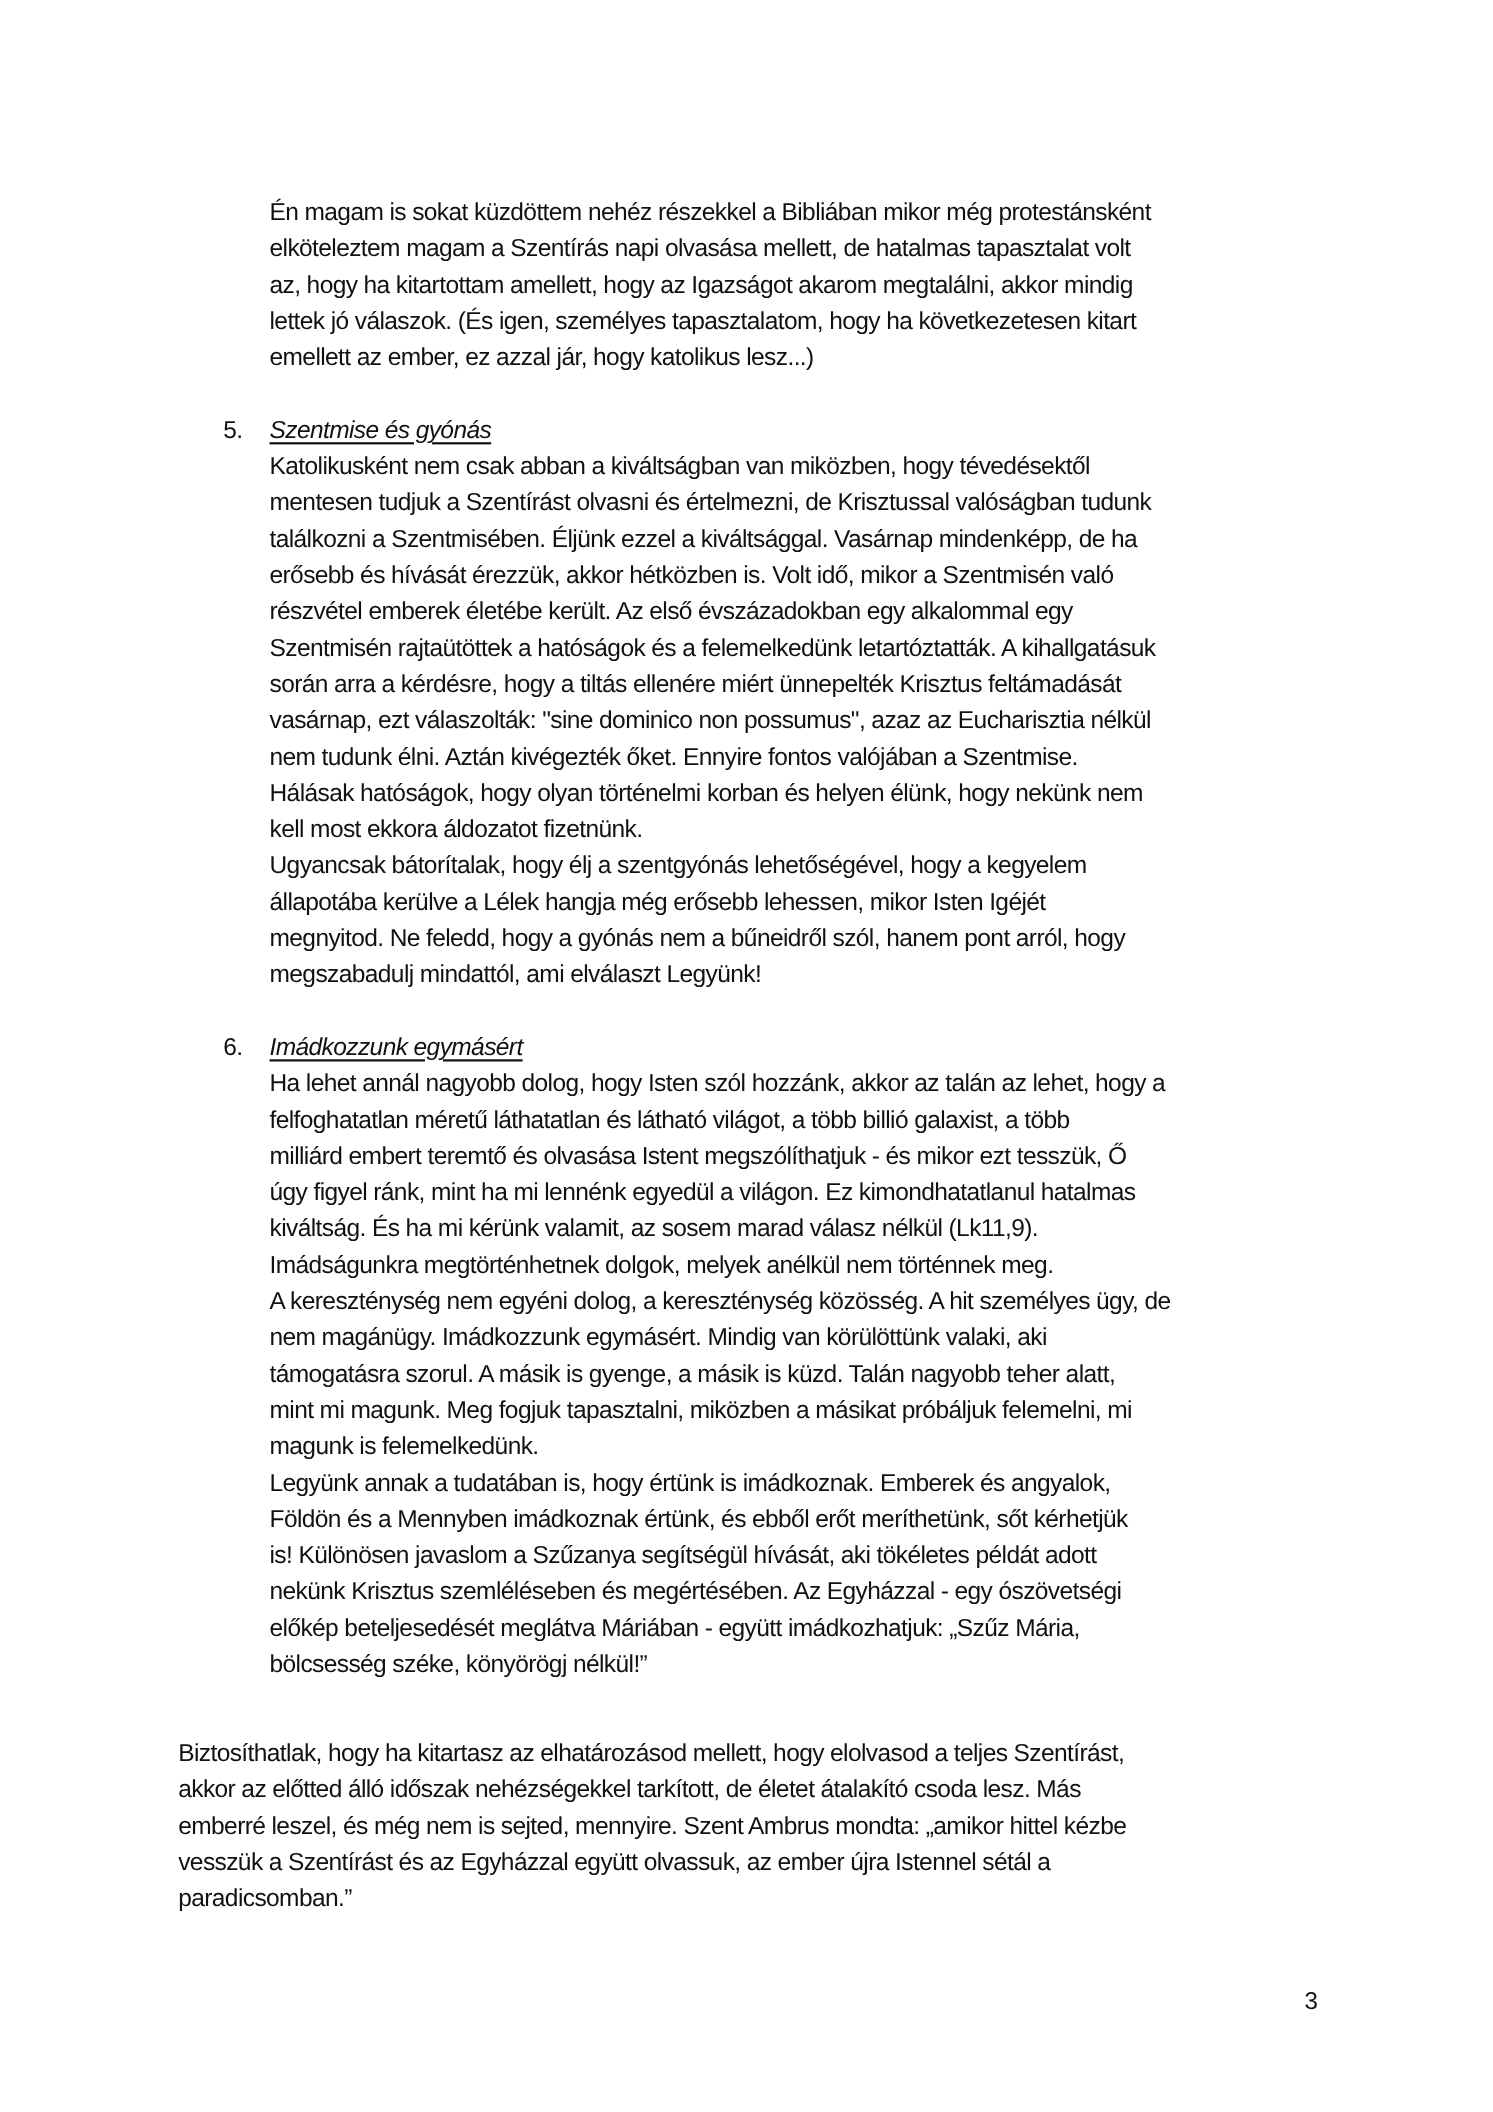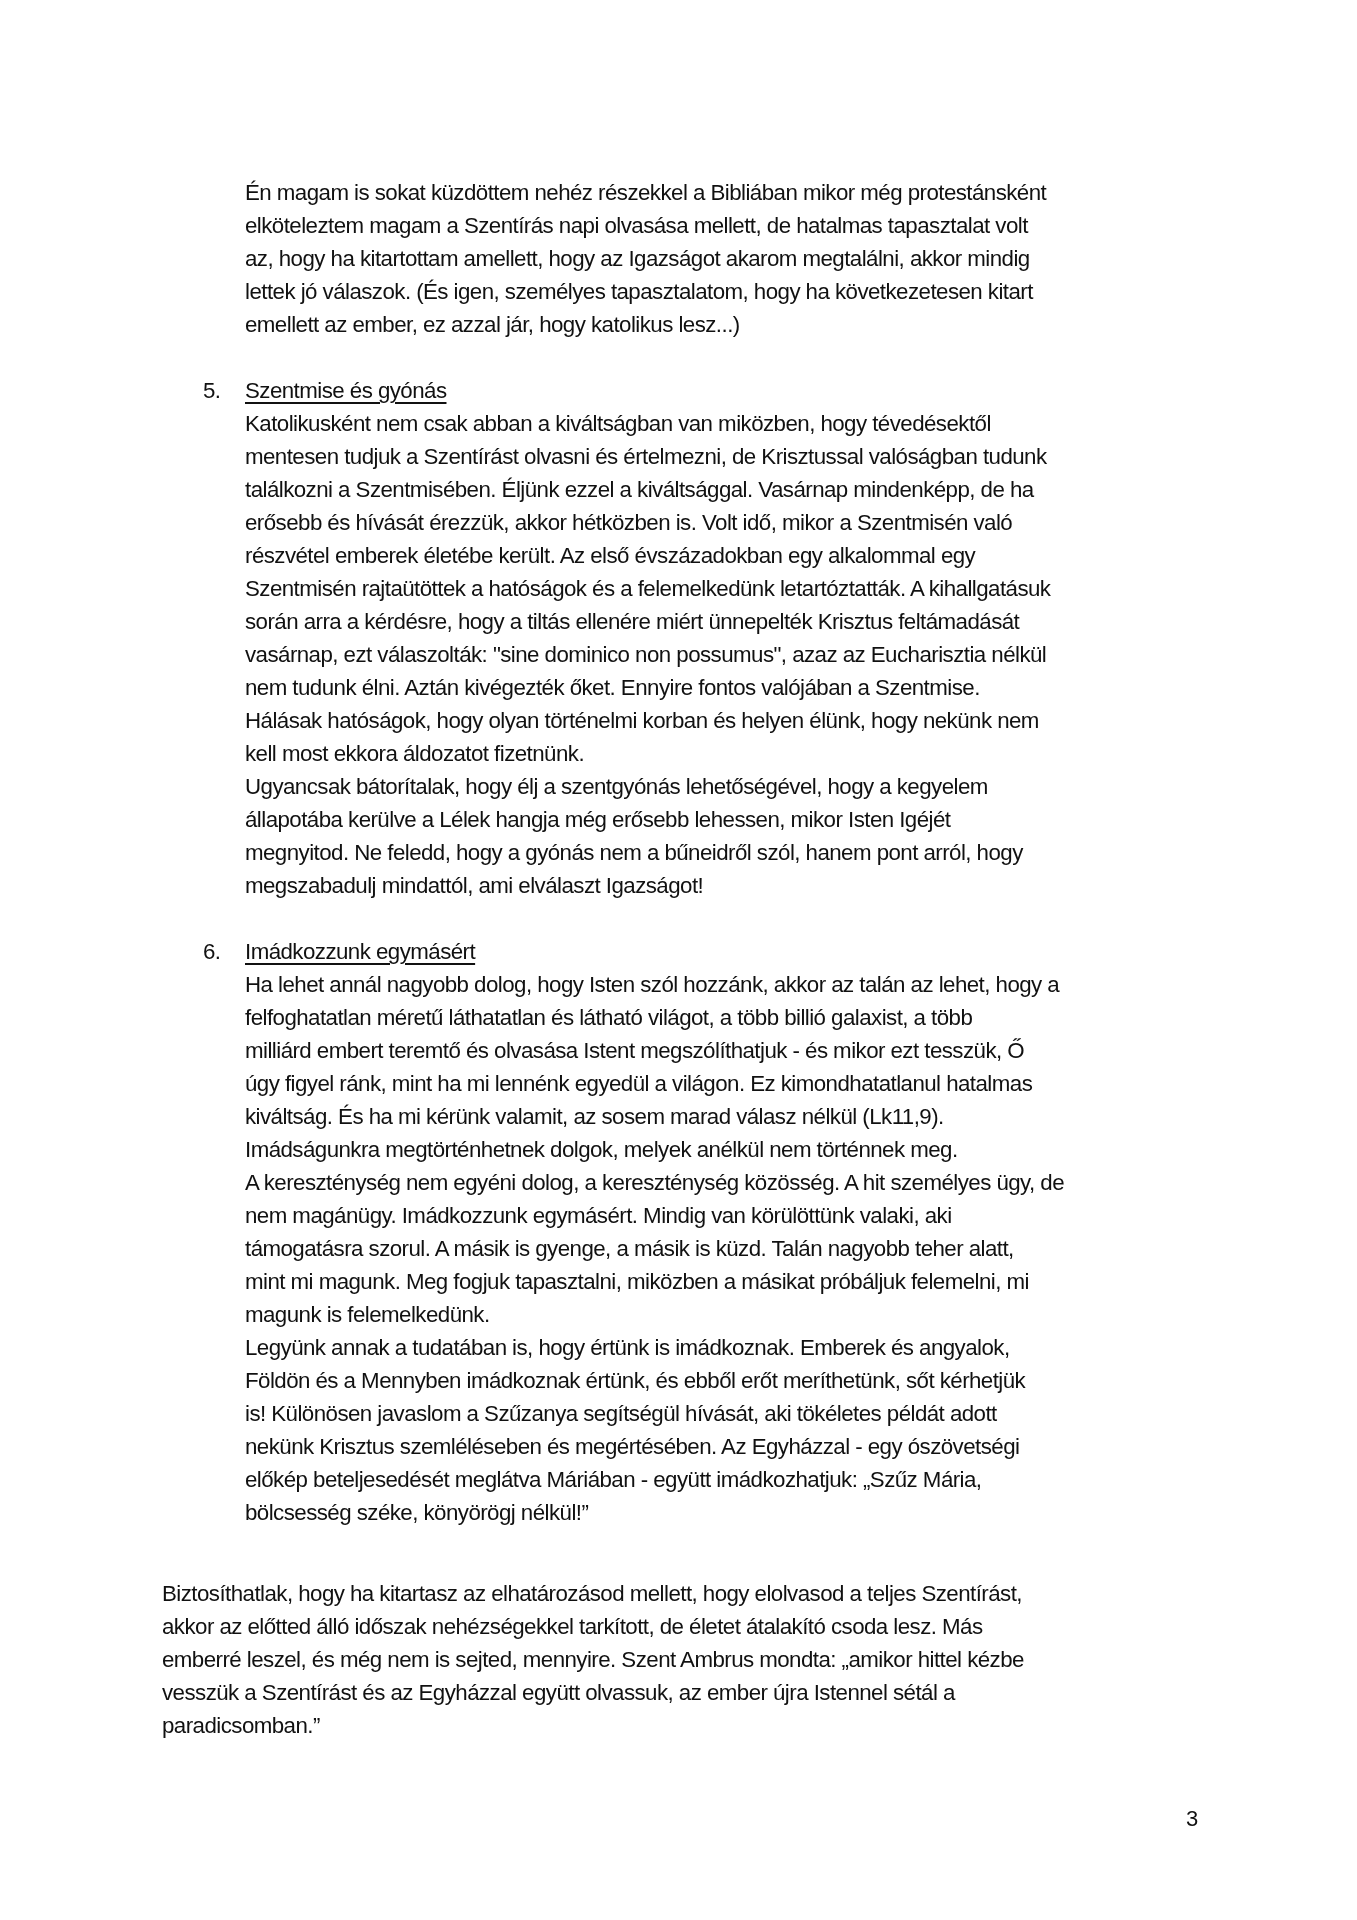--- a/index.html
+++ b/index.html
@@ -6,21 +6,21 @@
     body { width: 1357px; height: 1920px; position: relative; overflow: hidden; }
     .page {
       position: absolute; left: 0; top: 12px; width: 1357px; height: 1920px;
       font-family: "Liberation Sans", sans-serif; color: #111;
       font-size: 22.3px; letter-spacing: -0.55px;
     }
     .line { position: absolute; white-space: nowrap; line-height: 33px; }
     .ind { left: 245px; }
     .num { left: 203px; }
     .left { left: 162px; }
-    .u { text-decoration: underline; text-underline-offset: 4px; }
+    .u { text-decoration: underline; text-underline-offset: 4px; font-style: italic; }
     .pagenum { position: absolute; left: 1186px; top: 1792px; font-size: 22px; line-height: 30px; }
   </style>
 </head>
 <body>
 
 <div class="page">
 
   <div>
     <div class="line ind" style="top:164px">Én magam is sokat küzdöttem nehéz részekkel a Bibliában mikor még protestánsként</div>
     <div class="line ind" style="top:197px">elköteleztem magam a Szentírás napi olvasása mellett, de hatalmas tapasztalat volt</div>
@@ -39,21 +39,21 @@
     <div class="line ind" style="top:527px">részvétel emberek életébe került. Az első évszázadokban egy alkalommal egy</div>
     <div class="line ind" style="top:560px">Szentmisén rajtaütöttek a hatóságok és a felemelkedünk letartóztatták. A kihallgatásuk</div>
     <div class="line ind" style="top:593px">során arra a kérdésre, hogy a tiltás ellenére miért ünnepelték Krisztus feltámadását</div>
     <div class="line ind" style="top:626px">vasárnap, ezt válaszolták: "sine dominico non possumus", azaz az Eucharisztia nélkül</div>
     <div class="line ind" style="top:659px">nem tudunk élni. Aztán kivégezték őket. Ennyire fontos valójában a Szentmise.</div>
     <div class="line ind" style="top:692px">Hálásak hatóságok, hogy olyan történelmi korban és helyen élünk, hogy nekünk nem</div>
     <div class="line ind" style="top:725px">kell most ekkora áldozatot fizetnünk.</div>
     <div class="line ind" style="top:758px">Ugyancsak bátorítalak, hogy élj a szentgyónás lehetőségével, hogy a kegyelem</div>
     <div class="line ind" style="top:791px">állapotába kerülve a Lélek hangja még erősebb lehessen, mikor Isten Igéjét</div>
     <div class="line ind" style="top:824px">megnyitod. Ne feledd, hogy a gyónás nem a bűneidről szól, hanem pont arról, hogy</div>
-    <div class="line ind" style="top:857px">megszabadulj mindattól, ami elválaszt Igazságot!</div>
+    <div class="line ind" style="top:857px">megszabadulj mindattól, ami elválaszt Legyünk!</div>
   </div>
 
   <div>
     <div class="line num" style="top:923px">6.</div>
     <div class="line ind u" style="top:923px">Imádkozzunk egymásért</div>
     <div class="line ind" style="top:956px">Ha lehet annál nagyobb dolog, hogy Isten szól hozzánk, akkor az talán az lehet, hogy a</div>
     <div class="line ind" style="top:989px">felfoghatatlan méretű láthatatlan és látható világot, a több billió galaxist, a több</div>
     <div class="line ind" style="top:1022px">milliárd embert teremtő és olvasása Istent megszólíthatjuk - és mikor ezt tesszük, Ő</div>
     <div class="line ind" style="top:1055px">úgy figyel ránk, mint ha mi lennénk egyedül a világon. Ez kimondhatatlanul hatalmas</div>
     <div class="line ind" style="top:1088px">kiváltság. És ha mi kérünk valamit, az sosem marad válasz nélkül (Lk11,9).</div>

